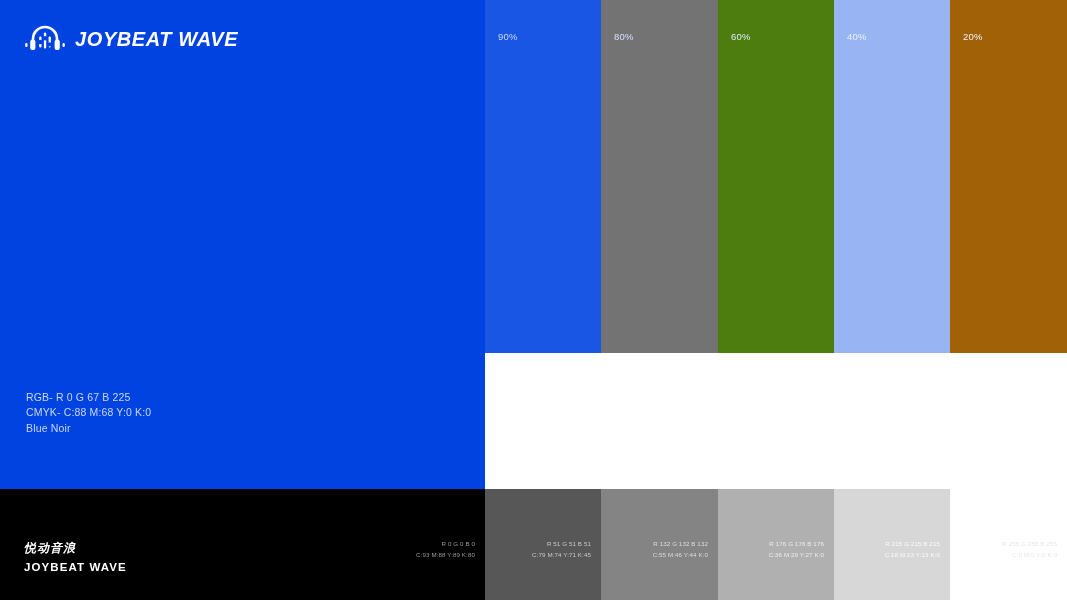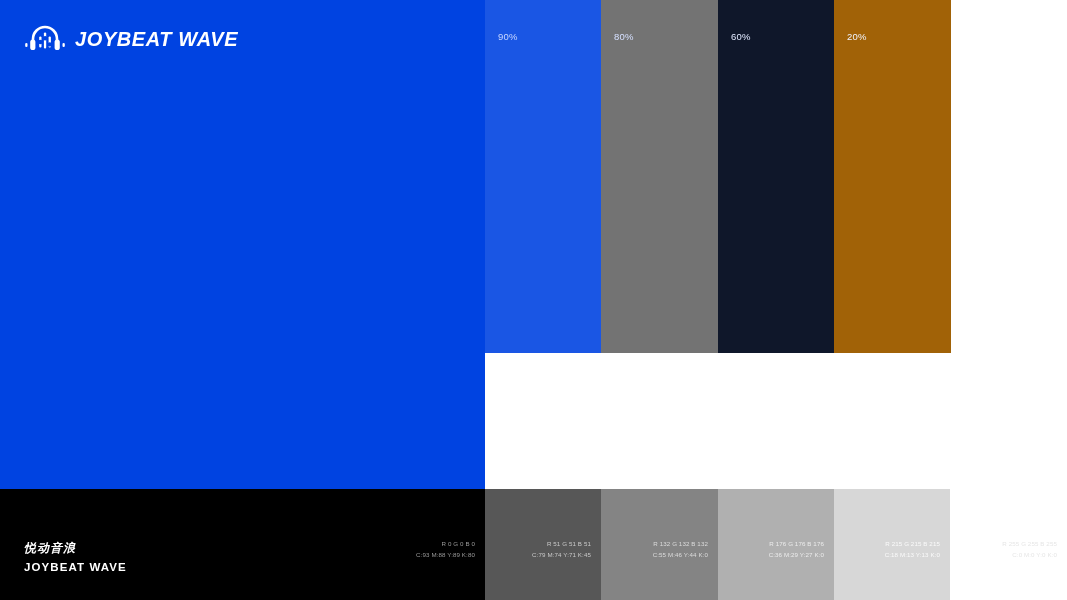--- a/index.html
+++ b/index.html
@@ -176,31 +176,39 @@
             <rect x="24.6" y="14.5" width="2.3" height="11" rx="1.1" fill="#ffffff"></rect>
 
             <circle cx="16.35" cy="20" r="2.2" fill="#0043e1"></circle>
             <circle cx="21.05" cy="16.2" r="2.2" fill="#0043e1"></circle>
             <circle cx="25.75" cy="22.4" r="2.2" fill="#0043e1"></circle>
           </svg>
         </span>
         <span class="logo-word">JOYBEAT WAVE</span>
       </div>
 
+      <div class="primary-spec">
+        <div>RGB- R 0  G 67  B 225</div>
+        <div>CMYK- C:88  M:68  Y:0  K:0</div>
+        <div>Blue Noir</div>
+      </div>
     </div>
 
     <div class="tints">
       <div class="tint" style="width: 116px; background: rgb(26, 86, 228);">
         <span class="tint-label" style="color: rgb(201, 216, 255);">90%</span>
       </div>
       <div class="tint" style="width: 117px; background: #737373;">
         <span class="tint-label" style="color: rgb(213, 224, 255);">80%</span>
       </div>
-      <div class="tint" style="width: 116px; background: #0f172a;">
+      <div class="tint" style="width: 116px; background: #4d7c0f;">
         <span class="tint-label" style="color: rgb(226, 234, 255);">60%</span>
+      </div>
+      <div class="tint" style="width: 116px; background: rgb(153, 180, 243);">
+        <span class="tint-label" style="color: rgb(234, 240, 255);">40%</span>
       </div>
       <div class="tint" style="width: 117px; background: #a16207;">
         <span class="tint-label" style="color: rgb(240, 244, 255);">20%</span>
       </div>
     </div>
   </div>
 
   <div class="bottom-region">
     <div class="neutral-strip">
 

